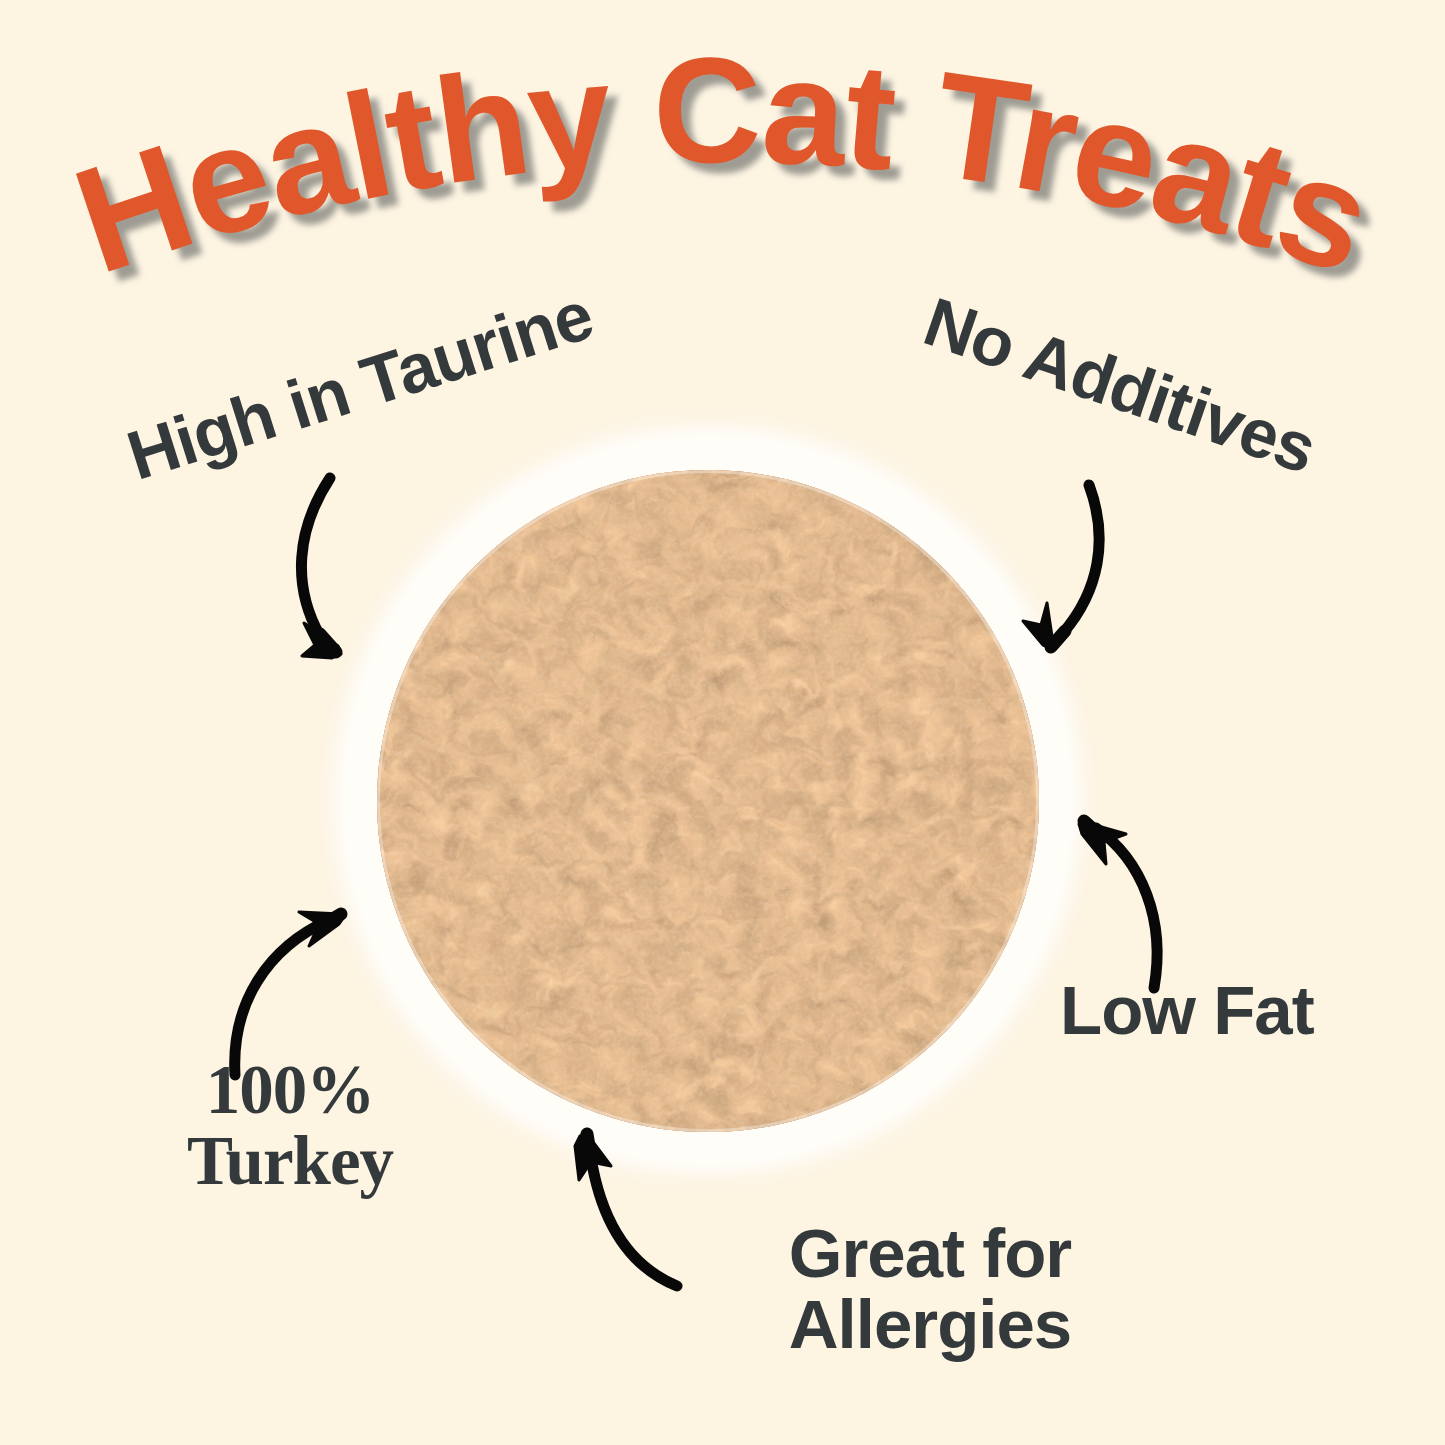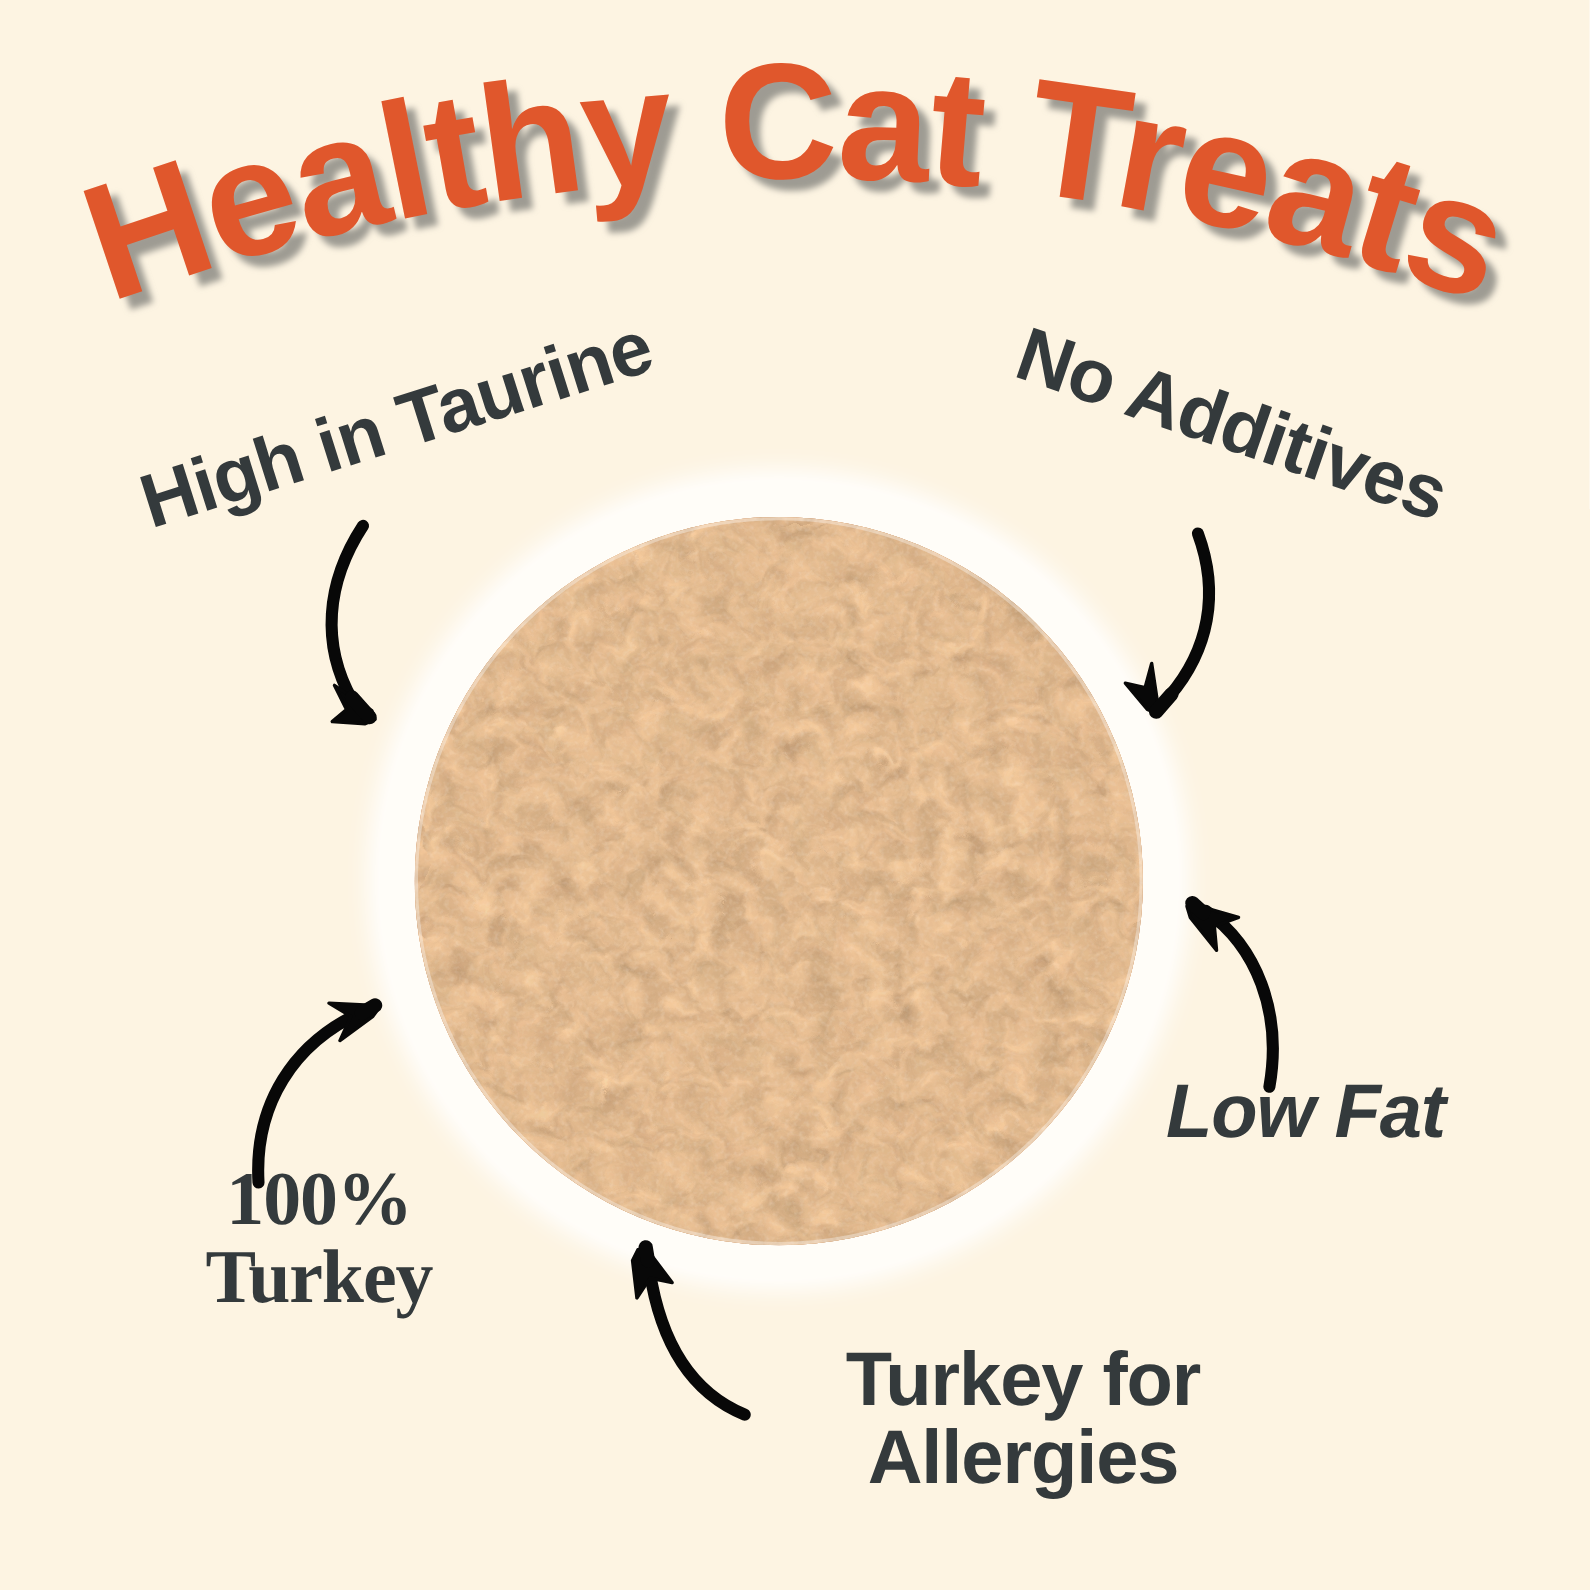--- a/index.html
+++ b/index.html
@@ -104,21 +104,20 @@
     transform: rotate(19deg);
     transform-origin: 50% 50%;
   }
   #label-lowfat {
     left: 1060px;
     top: 975px;
     width: 370px;
     font-size: 69px;
     letter-spacing: -1px;
     text-align: left;
-    font-style: italic;
   }
   #label-turkey {
     left: 120px;
     top: 1055px;
     width: 340px;
     font-size: 69px;
     letter-spacing: -1px;
     font-family: Liberation Serif, serif;
   }
   #label-allergies {
@@ -220,21 +219,21 @@
 
   <div class="feature-label" id="label-taurine">High in Taurine</div>
 
   <div class="feature-label" id="label-additives">No Additives</div>
 
   <div class="feature-label" id="label-lowfat">Low Fat</div>
 
   <div class="feature-label" id="label-turkey">100%
 Turkey</div>
 
-  <div class="feature-label" id="label-allergies">Turkey for
+  <div class="feature-label" id="label-allergies">Great for
 Allergies</div>
 
   <svg class="arrow-svg" id="arrow-taurine" viewBox="0 0 210 230">
     <path class="arrow-stroke" d="M 62,10 C 28,62 24,118 52,168" stroke-width="11"></path>
     <path class="arrow-head" d="M 70,178 L 36,155 L 47,177 L 34,188 L 64,190 L 73,186 Z"></path>
     <path class="arrow-stroke" d="M 52,166 L 68,184" stroke-width="13"></path>
   </svg>
 
   <svg class="arrow-svg" id="arrow-additives" viewBox="0 0 210 215">
     <path class="arrow-stroke" d="M 84,20 C 104,74 94,126 58,168" stroke-width="11"></path>

